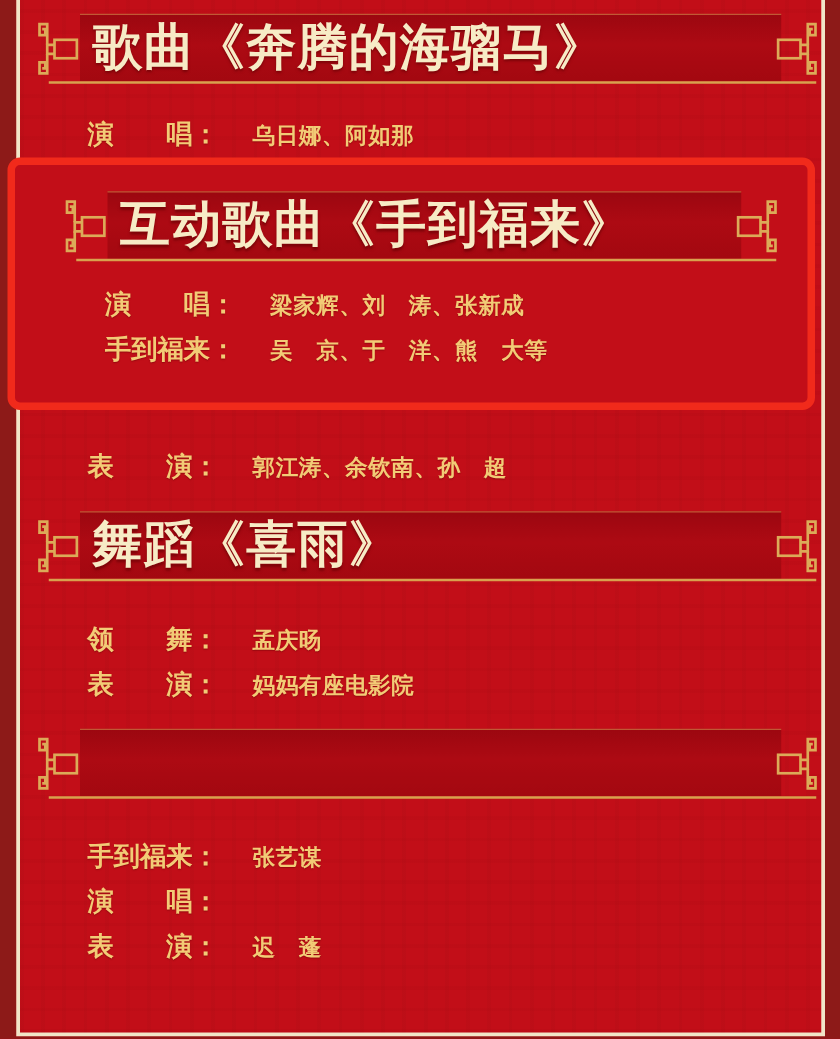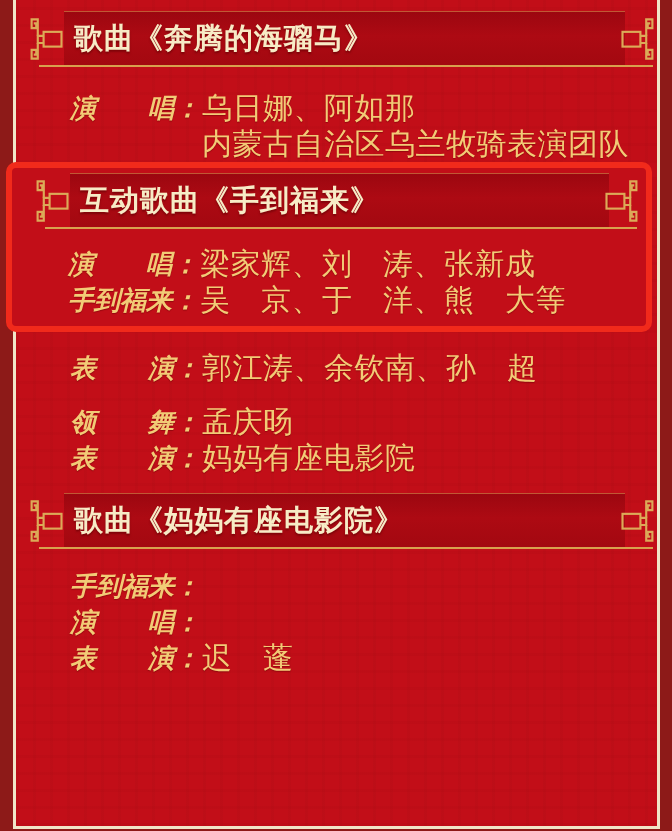--- a/index.html
+++ b/index.html
@@ -54,44 +54,44 @@
   .band-line{
     position:absolute;left:25px;right:1px;bottom:1px;height:2px;
     background:var(--gold-line);
   }
   .orn{position:absolute;top:50%;transform:translateY(-50%);width:34px;height:56px;}
   .orn-l{left:16px;transform:translateY(-50%) scaleX(-1);}
   .orn-r{right:0;}
   .orn svg{display:block;width:34px;height:56px;}
   .title{
     position:absolute;left:60px;top:0;height:58px;line-height:56px;
-    font-size:29px;font-weight:700;letter-spacing:1px;
+    font-size:40px;font-weight:700;letter-spacing:1px;
     color:var(--title-col);
     text-shadow:0 2px 2px rgba(96,0,4,0.6);
     white-space:nowrap;
   }
 
   
-  .rows{margin-top:18px;}
+  .rows{margin-top:28px;}
   .s1 .rows{margin-top:22px;}
   .detail-row{display:flex;height:36px;line-height:36px;padding-left:56px;white-space:nowrap;}
-  .lbl{flex:0 0 132px;width:132px;font-size:26px;font-weight:700;color:var(--detail-col);
-       text-shadow:0 1px 1px rgba(96,0,4,0.45);font-style:italic;}
-  .val{font-size:30px;font-weight:400;color:var(--detail-col);
+  .lbl{flex:0 0 132px;width:132px;font-size:21px;font-weight:700;color:var(--detail-col);
+       text-shadow:0 1px 1px rgba(96,0,4,0.45);}
+  .val{font-size:18px;font-weight:700;color:var(--detail-col);
        text-shadow:0 1px 1px rgba(96,0,4,0.45);letter-spacing:0.5px;}
 
   
   .hl-box{
     margin:0 20px 0 6px;
     border:6px solid var(--hl);
     border-radius:10px;
     background:var(--bg-red);
     padding:4px 8px 8px;
   }
-  .hl-box .program{margin:0;}
+  .hl-box .program{margin:16px;}
   .hl-box .rows{margin-top:16px;}
   .hl-box .detail-row{padding-left:48px;}
 </style>
 </head>
 <body>
 
 <svg width="0" height="0" style="position:absolute">
   <defs>
     <g id="fret-ornament" fill="none" stroke="#dcaa58" stroke-width="2.4">
       <rect x="2.8" y="21" width="20" height="16.5"></rect>
@@ -119,24 +119,20 @@
         <span class="orn orn-r">
           <svg viewBox="0 0 38 58">
               <use href="#fret-ornament"></use>
             </svg>
         </span>
       </div>
       <div class="rows">
         <div class="detail-row">
           <span class="lbl">演　　唱：</span>
           <span class="val">乌日娜、阿如那</span>
-        </div>
-        <div class="detail-row">
-          <span class="lbl"></span>
-          <span class="val">内蒙古自治区乌兰牧骑表演团队</span>
         </div>
       </div>
     </section>
 
     <div class="hl-box">
       <section class="program s2">
         <div class="title-row">
           <div class="band"></div>
           <div class="band-line"></div>
           <span class="orn orn-l">
@@ -167,20 +163,35 @@
     <section class="program s3">
       <div class="rows">
         <div class="detail-row">
           <span class="lbl">表　　演：</span>
           <span class="val">郭江涛、余钦南、孙　超</span>
         </div>
       </div>
     </section>
 
     <section class="program s4">
+      <div class="title-row">
+        <div class="band"></div>
+        <div class="band-line"></div>
+        <span class="orn orn-l">
+          <svg viewBox="0 0 38 58">
+              <use href="#fret-ornament"></use>
+            </svg>
+        </span>
+        <h2 class="title">舞蹈《喜雨》</h2>
+        <span class="orn orn-r">
+          <svg viewBox="0 0 38 58">
+              <use href="#fret-ornament"></use>
+            </svg>
+        </span>
+      </div>
       <div class="rows">
         <div class="detail-row">
           <span class="lbl">领　　舞：</span>
           <span class="val">孟庆旸</span>
         </div>
         <div class="detail-row">
           <span class="lbl">表　　演：</span>
           <span class="val">妈妈有座电影院</span>
         </div>
       </div>
@@ -188,30 +199,30 @@
 
     <section class="program s5">
       <div class="title-row">
         <div class="band"></div>
         <div class="band-line"></div>
         <span class="orn orn-l">
           <svg viewBox="0 0 38 58">
               <use href="#fret-ornament"></use>
             </svg>
         </span>
-        <h2 class="title">歌曲《妈妈有座电影院》</h2>
         <span class="orn orn-r">
           <svg viewBox="0 0 38 58">
               <use href="#fret-ornament"></use>
             </svg>
         </span>
       </div>
       <div class="rows">
         <div class="detail-row">
           <span class="lbl">手到福来：</span>
+          <span class="val">张艺谋</span>
         </div>
         <div class="detail-row">
           <span class="lbl">演　　唱：</span>
         </div>
         <div class="detail-row">
           <span class="lbl">表　　演：</span>
           <span class="val">迟　蓬</span>
         </div>
       </div>
     </section>

